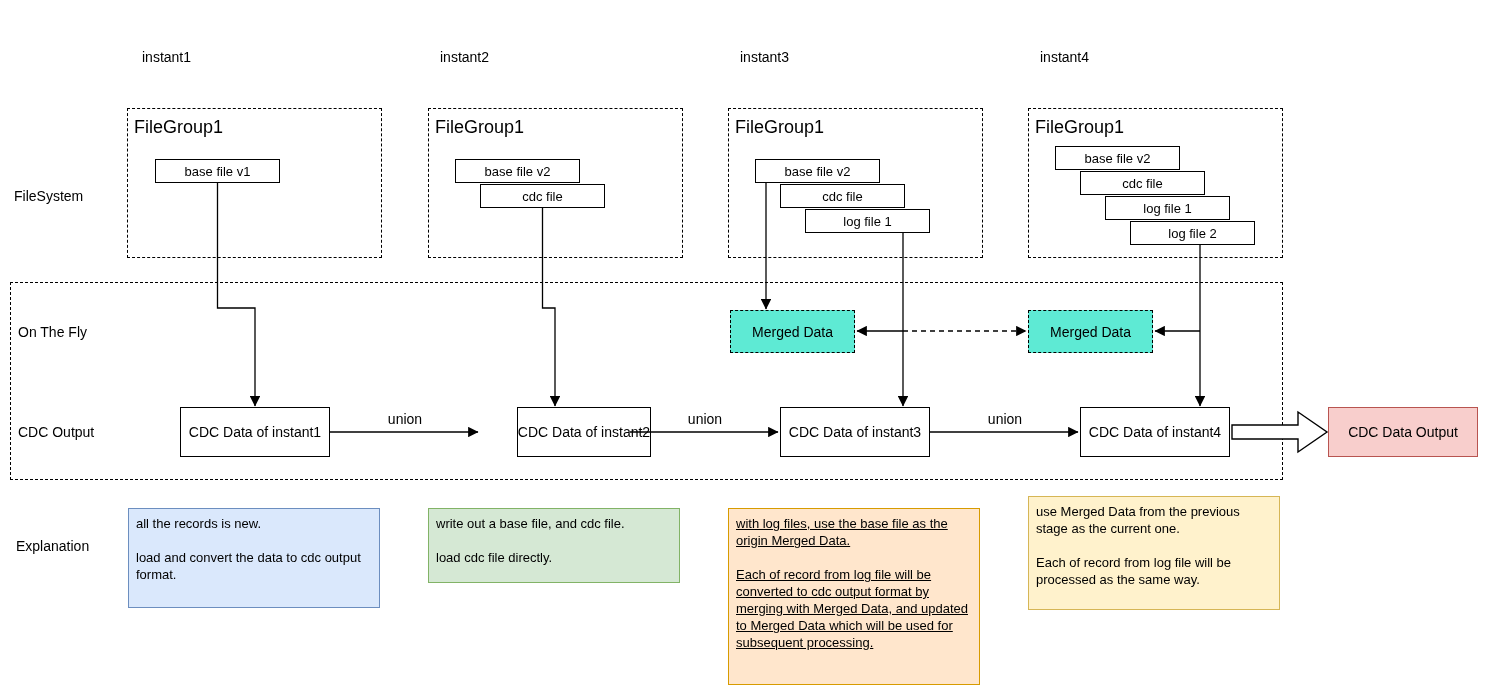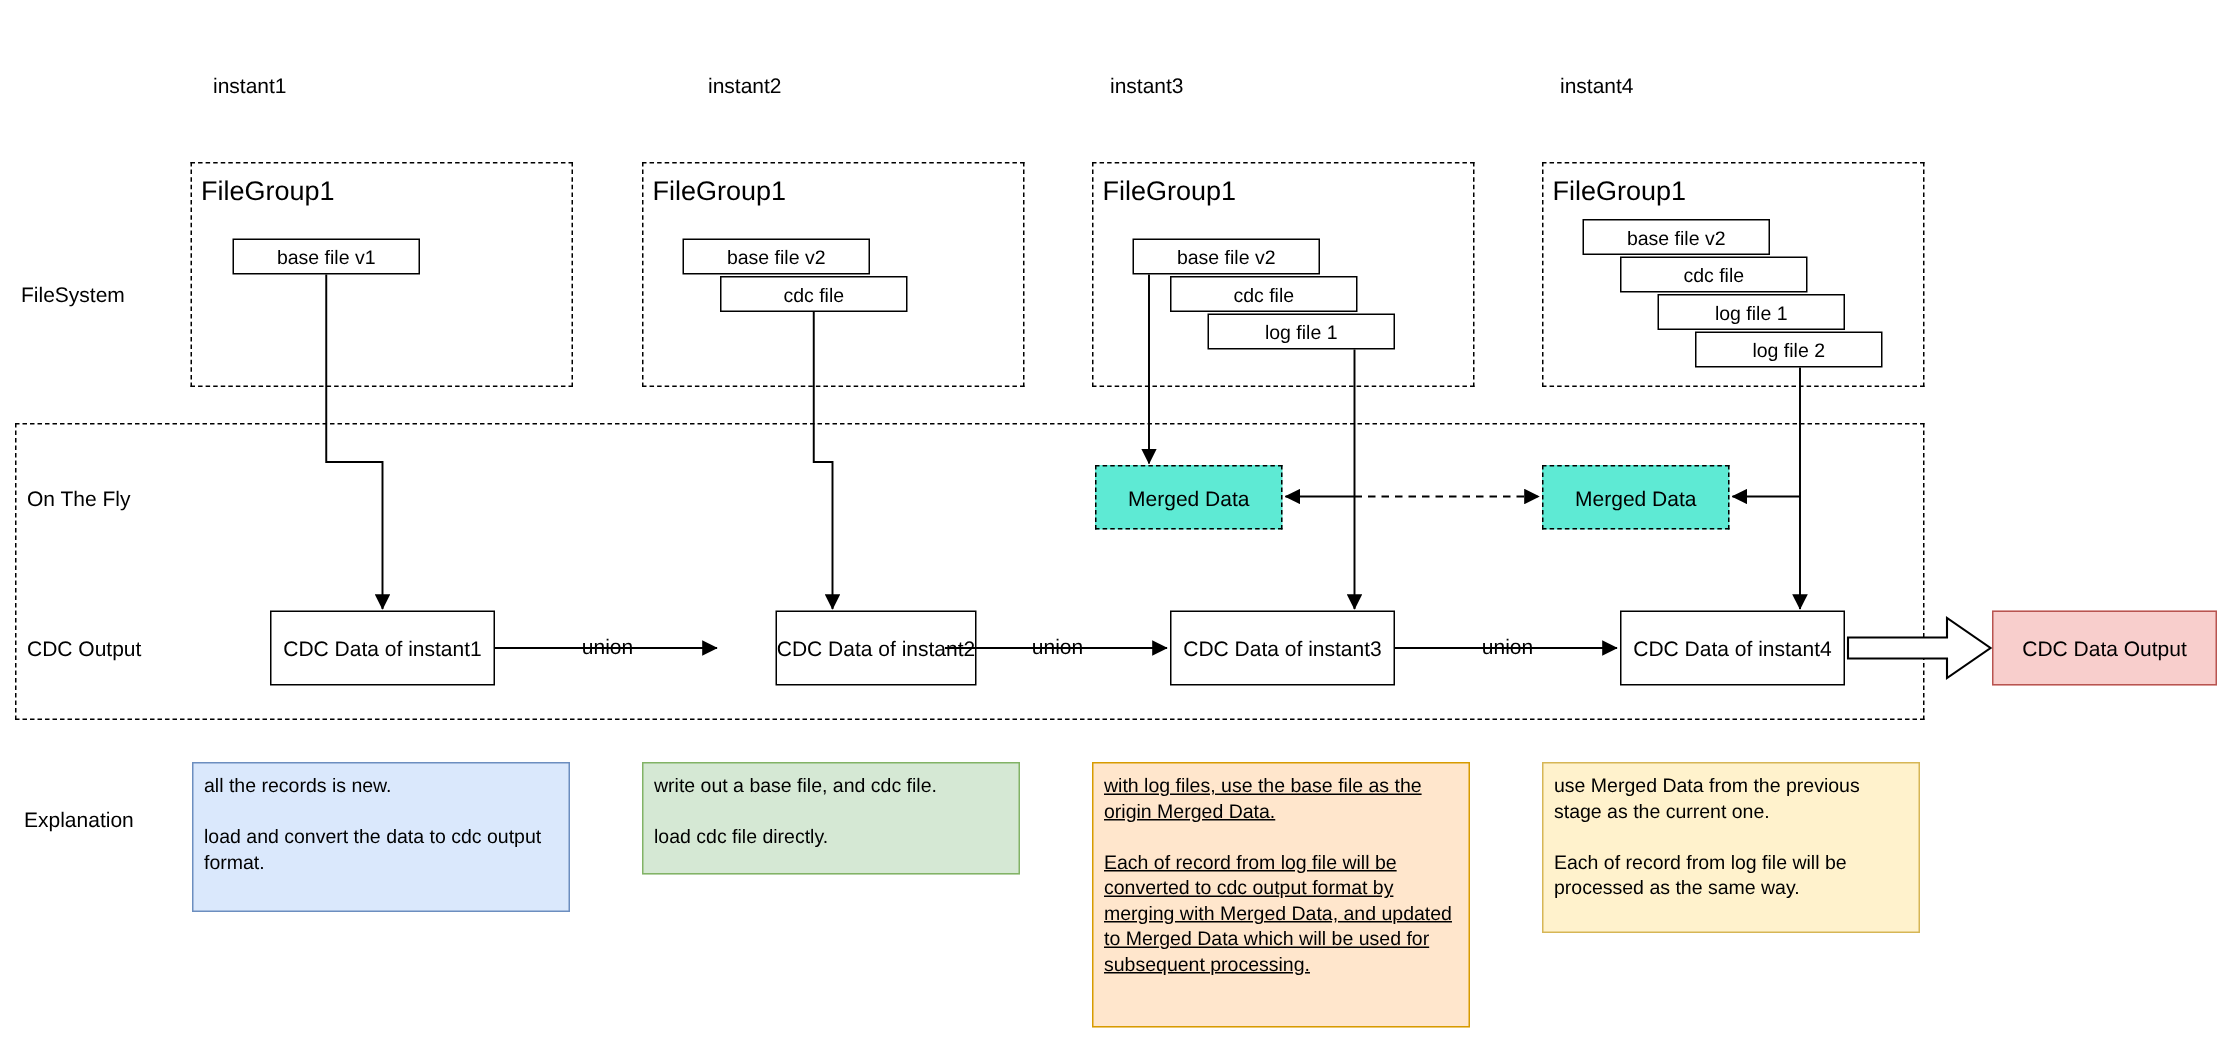--- a/index.html
+++ b/index.html
@@ -21,41 +21,41 @@
   .merged {
     border: 1px dashed #000; background: #5eead4;
     display: flex; align-items: center; justify-content: center;
     font-size: 14px;
   }
   .cdcbox {
     border: 1px solid #000; background: #fff;
     display: flex; align-items: center; justify-content: center;
     font-size: 14px; white-space: nowrap;
   }
-  .union { font-size: 14px; text-align: center; width: 60px; margin-top: 12px; }
+  .union { font-size: 14px; text-align: center; width: 60px; }
   .outbox {
     border: 1px solid #b85450; background: #f8cecc;
     display: flex; align-items: center; justify-content: center;
     font-size: 14px; white-space: nowrap;
   }
   .explain {
     border: 1px solid #999; padding: 6px 7px;
     font-size: 13px; line-height: 17px;
     white-space: pre-line;
   }
   svg.overlay { position: absolute; left: 0; top: 0; pointer-events: none; }
 </style>
 </head>
 <body>
 
 <div class="canvas">
 
 
   <div class="abs lbl" style="left:142px; top:49px;">instant1</div>
-  <div class="abs lbl" style="left:440px; top:49px;margin-left:32px;">instant2</div>
+  <div class="abs lbl" style="left:440px; top:49px;">instant2</div>
   <div class="abs lbl" style="left:740px; top:49px;">instant3</div>
   <div class="abs lbl" style="left:1040px; top:49px;">instant4</div>
 
   <div class="abs lbl" style="left:14px; top:188px;">FileSystem</div>
   <div class="abs lbl" style="left:18px; top:324px;">On The Fly</div>
   <div class="abs lbl" style="left:18px; top:424px;">CDC Output</div>
   <div class="abs lbl" style="left:16px; top:538px;">Explanation</div>
 
   <div class="abs region" style="left:10px; top:282px; width:1273px; height:198px;"></div>
 
@@ -102,21 +102,21 @@
 
   <div class="abs explain" style="left: 128px; top: 508px; width: 252px; height: 100px; background-color: rgb(218, 232, 252); border-color: rgb(108, 142, 191);">all the records is new.
 
 load and convert the data to cdc output format.</div>
   <div class="abs explain" style="left: 428px; top: 508px; width: 252px; height: 75px; background-color: rgb(213, 232, 212); border-color: rgb(130, 179, 102);">write out a base file, and cdc file.
 
 load cdc file directly.</div>
   <div class="abs explain" style="left: 728px; top: 508px; width: 252px; height: 177px; background-color: rgb(255, 230, 204); border-color: rgb(215, 155, 0); text-decoration: underline;">with log files, use the base file as the origin Merged Data.
 
 Each of record from log file will be converted to cdc output format by merging with Merged Data, and updated to Merged Data which will be used for subsequent processing.</div>
-  <div class="abs explain" style="left: 1028px; top: 508px; width: 252px; height: 114px; background-color: rgb(255, 242, 204); border-color: rgb(214, 182, 86);">use Merged Data from the previous stage as the current one.
+  <div class="abs explain" style="left: 1028px; top: 496px; width: 252px; height: 114px; background-color: rgb(255, 242, 204); border-color: rgb(214, 182, 86);">use Merged Data from the previous stage as the current one.
 
 Each of record from log file will be processed as the same way.</div>
 
   <svg class="overlay" width="1491" height="694" viewBox="0 0 1491 694">
     <defs>
       <marker id="arrow" viewBox="0 0 10 10" refX="9.5" refY="5" markerWidth="8" markerHeight="8" orient="auto-start-reverse">
         <path d="M0,0 L10,5 L0,10 z" fill="#000"></path>
       </marker>
     </defs>
 

